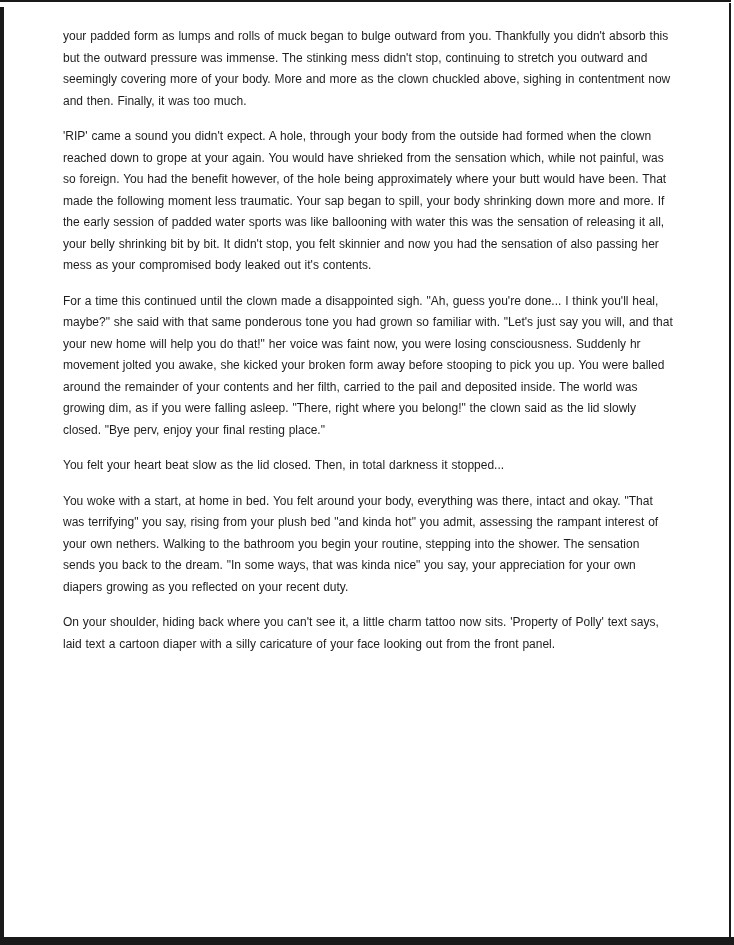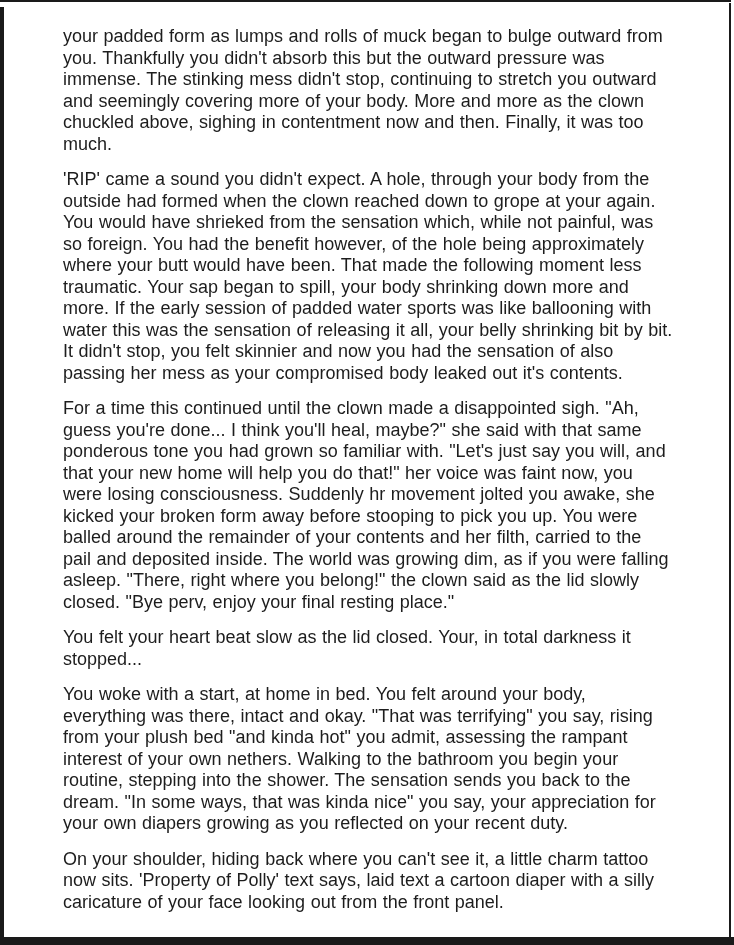--- a/index.html
+++ b/index.html
@@ -44,39 +44,39 @@
     background: #1a1a1a;
   }
   .content {
     position: absolute;
     left: 63px;
     top: 26px;
     width: 611px;
   }
   .content p {
     margin: 0 0 14px 0;
-    font-size: 18px;
+    font-size: 12px;
     line-height: 21.5px;
     color: #1d1d1d;
     text-align: left;
     word-spacing: 0.5px;
   }
 </style>
 </head>
 <body>
 
 <div class="page">
 
   <div class="border-top"></div>
   <div class="border-left"></div>
   <div class="border-right"></div>
   <div class="border-bottom"></div>
 
   <div class="content">
     <p>your padded form as lumps and rolls of muck began to bulge outward from you. Thankfully you didn't absorb this but the outward pressure was immense. The stinking mess didn't stop, continuing to stretch you outward and seemingly covering more of your body. More and more as the clown chuckled above, sighing in contentment now and then. Finally, it was too much.</p>
     <p>'RIP' came a sound you didn't expect. A hole, through your body from the outside had formed when the clown reached down to grope at your again. You would have shrieked from the sensation which, while not painful, was so foreign. You had the benefit however, of the hole being approximately where your butt would have been. That made the following moment less traumatic. Your sap began to spill, your body shrinking down more and more. If the early session of padded water sports was like ballooning with water this was the sensation of releasing it all, your belly shrinking bit by bit. It didn't stop, you felt skinnier and now you had the sensation of also passing her mess as your compromised body leaked out it's contents.</p>
     <p>For a time this continued until the clown made a disappointed sigh. "Ah, guess you're done... I think you'll heal, maybe?" she said with that same ponderous tone you had grown so familiar with. "Let's just say you will, and that your new home will help you do that!" her voice was faint now, you were losing consciousness. Suddenly hr movement jolted you awake, she kicked your broken form away before stooping to pick you up. You were balled around the remainder of your contents and her filth, carried to the pail and deposited inside. The world was growing dim, as if you were falling asleep. "There, right where you belong!" the clown said as the lid slowly closed. "Bye perv, enjoy your final resting place."</p>
-    <p>You felt your heart beat slow as the lid closed. Your, in total darkness it stopped...</p>
+    <p>You felt your heart beat slow as the lid closed. Then, in total darkness it stopped...</p>
     <p>You woke with a start, at home in bed. You felt around your body, everything was there, intact and okay. "That was terrifying" you say, rising from your plush bed "and kinda hot" you admit, assessing the rampant interest of your own nethers. Walking to the bathroom you begin your routine, stepping into the shower. The sensation sends you back to the dream. "In some ways, that was kinda nice" you say, your appreciation for your own diapers growing as you reflected on your recent duty.</p>
     <p>On your shoulder, hiding back where you can't see it, a little charm tattoo now sits. 'Property of Polly' text says, laid text a cartoon diaper with a silly caricature of your face looking out from the front panel.</p>
   </div>
 
 </div>
 
 </body></html>

